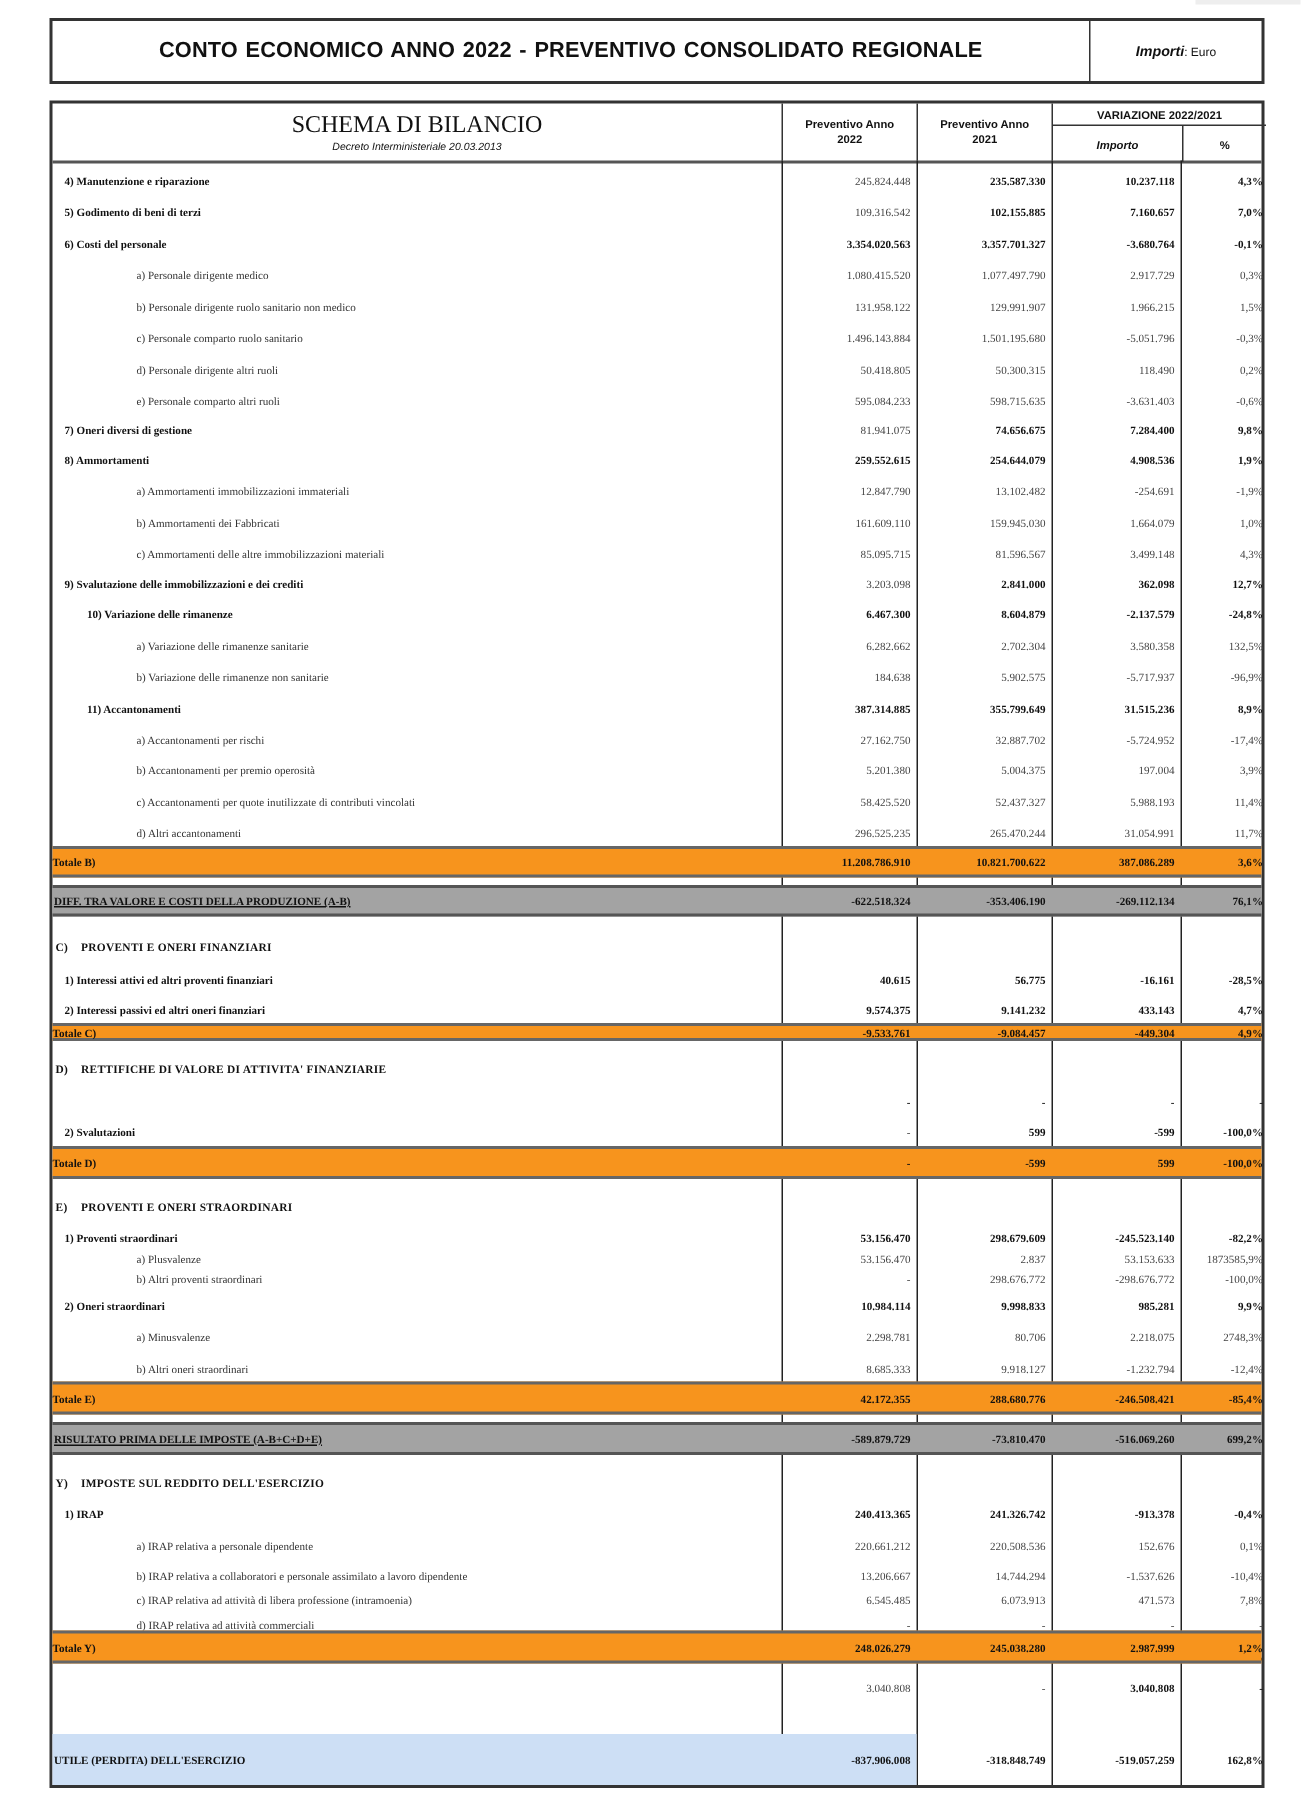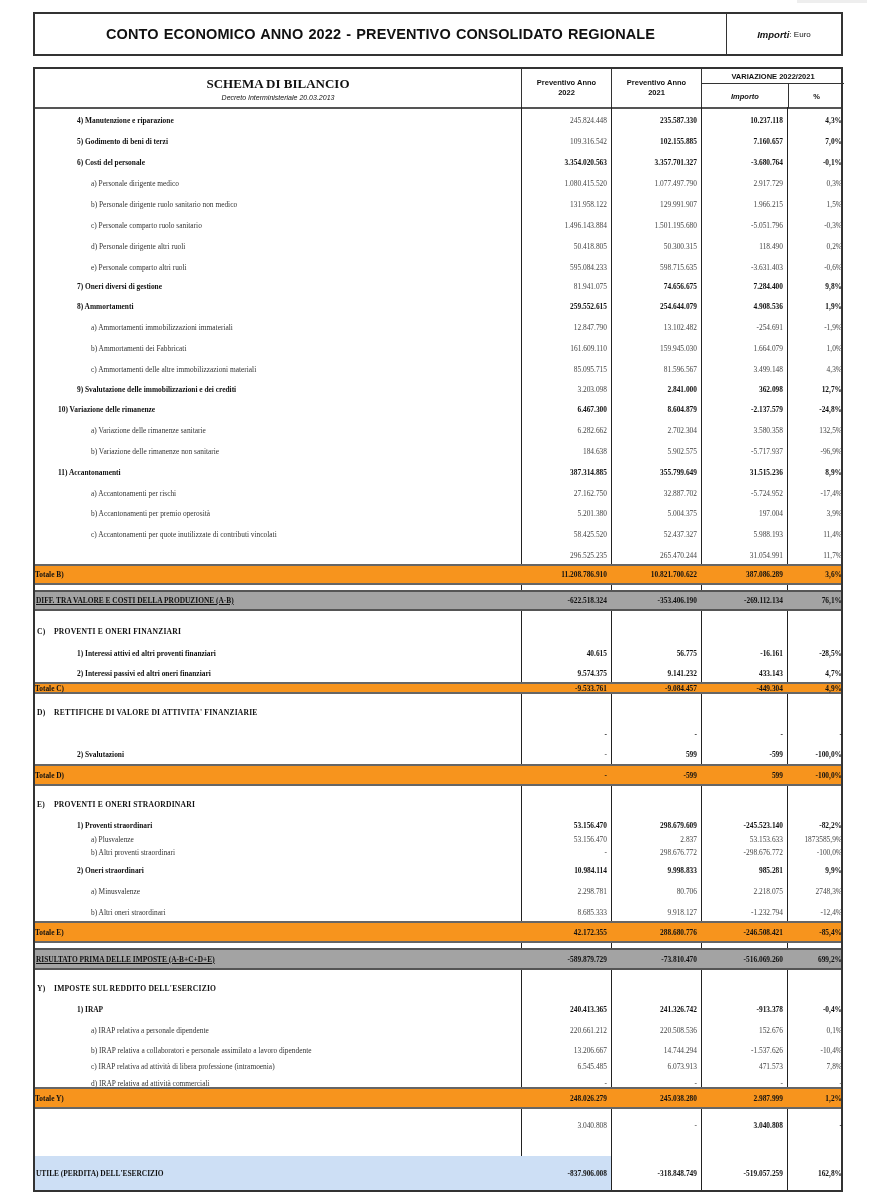--- a/index.html
+++ b/index.html
@@ -5,39 +5,39 @@
   html, body { margin: 0; padding: 0; background: #ffffff; }
   body { width: 877px; height: 1201px; position: relative; overflow: hidden; font-family: "Liberation Serif", "DejaVu Serif", serif; color: #111; }
   .title-box { position: absolute; left: 33px; top: 12px; width: 810px; height: 44px; border: 2px solid #333; box-sizing: border-box; display: flex; }
   .title-main { flex: 1; display: flex; align-items: center; justify-content: center; font-family: "Liberation Sans", "DejaVu Sans", sans-serif; font-weight: bold; font-size: 14.5px; letter-spacing: 0.1px; word-spacing: 1px; }
   .title-units { width: 114px; border-left: 1px solid #333; display: flex; align-items: center; justify-content: center; font-family: "Liberation Sans", "DejaVu Sans", sans-serif; font-size: 8px; }
   .title-units b { font-style: italic; font-size: 9.5px; }
   .tbl { position: absolute; left: 33px; top: 67px; width: 810px; height: 1125px; border: 2px solid #333; box-sizing: border-box; }
   .hdr { position: absolute; left: 0; top: 0; right: 0; height: 38px; border-bottom: 2px solid #555; }
   .hdr-cell { position: absolute; top: 0; height: 38px; box-sizing: border-box; display: flex; flex-direction: column; align-items: center; justify-content: center; text-align: center; }
   .hdr-schema { left: 0; width: 486px; }
-  .hdr-schema .t1 { font-size: 13px; font-weight: bold; }
+  .hdr-schema .t1 { font-size: 16px; font-weight: normal; }
   .hdr-schema .t2 { font-size: 7px; font-style: italic; font-family: "Liberation Sans", "DejaVu Sans", sans-serif; margin-top: 2px; }
   .hdr-p { font-family: "Liberation Sans", "DejaVu Sans", sans-serif; font-weight: bold; font-size: 7.5px; line-height: 10px; border-left: 1px solid #333; }
   .hdr-p22 { left: 486px; width: 90px; }
   .hdr-p21 { left: 576px; width: 90px; }
   .hdr-var { position: absolute; left: 666px; width: 142px; top: 0; height: 38px; border-left: 1px solid #333; }
   .hdr-var .vtop { height: 14px; border-bottom: 1px solid #333; font-family: "Liberation Sans", "DejaVu Sans", sans-serif; font-weight: bold; font-size: 7.5px; display: flex; align-items: center; justify-content: center; }
   .hdr-var .vbot { display: flex; height: 24px; }
   .hdr-var .vimp { width: 86px; display: flex; align-items: center; justify-content: center; font-family: "Liberation Sans", "DejaVu Sans", sans-serif; font-weight: bold; font-style: italic; font-size: 7.5px; }
   .hdr-var .vpct { flex: 1; border-left: 1px solid #333; display: flex; align-items: center; justify-content: center; font-family: "Liberation Sans", "DejaVu Sans", sans-serif; font-weight: bold; font-size: 7.5px; }
   .vline { position: absolute; top: 38px; bottom: 0; width: 0; border-left: 1px solid #222; }
   .row { position: absolute; left: 0; right: 0; font-size: 7.4px; }
   .row .lbl { position: absolute; left: 0; width: 486px; top: 0; bottom: 0; display: flex; align-items: center; white-space: nowrap; }
   .row .num { position: absolute; top: 0; bottom: 0; display: flex; align-items: center; justify-content: flex-end; padding-right: 4px; box-sizing: border-box; white-space: nowrap; }
   .c1 { left: 486px; width: 90px; }
   .c2 { left: 576px; width: 90px; }
   .c3 { left: 666px; width: 86px; }
   .c4 { left: 752px; width: 56px; padding-right: 1px !important; }
-  .lvl1 .lbl { padding-left: 42px; font-weight: bold; }
+  .lvl1 .lbl { padding-left: 8px; font-weight: bold; }
   .lvl1b .lbl { padding-left: 23px; font-weight: bold; }
   .lvl2 .lbl { padding-left: 56px; color: #333; }
   .sec .lbl { padding-left: 2px; font-weight: bold; font-size: 7.6px; letter-spacing: 0.2px; }
   .sec .lbl .tag { display: inline-block; width: 17px; }
   .b { font-weight: bold; color: #111; }
   .n { color: #444; }
   .tot { background: #f7941d; border-top: 2px solid #666; border-bottom: 2px solid #666; box-sizing: border-box; }
   .tot .lbl { font-weight: bold; }
   .tot .num { font-weight: bold; }
   .teal { background: #a3a3a3; border-top: 2px solid #555; border-bottom: 2px solid #555; box-sizing: border-box; }
@@ -229,20 +229,21 @@
         <div class="num c4 n">3,9%</div>
       </div>
       <div class="row lvl2" style="top: 456px; height: 18px;">
         <div class="lbl">c) Accantonamenti per quote inutilizzate di contributi vincolati</div>
         <div class="num c1 n">58.425.520</div>
         <div class="num c2 n">52.437.327</div>
         <div class="num c3 n">5.988.193</div>
         <div class="num c4 n">11,4%</div>
       </div>
       <div class="row lvl2" style="top: 477px; height: 18px;">
+        <div class="lbl">d) Altri accantonamenti</div>
         <div class="num c1 n">296.525.235</div>
         <div class="num c2 n">265.470.244</div>
         <div class="num c3 n">31.054.991</div>
         <div class="num c4 n">11,7%</div>
       </div>
       <div class="row tot" style="top: 495px; height: 21px;">
         <div class="lbl">Totale B)</div>
         <div class="num c1 b">11.208.786.910</div>
         <div class="num c2 b">10.821.700.622</div>
         <div class="num c3 b">387.086.289</div>

